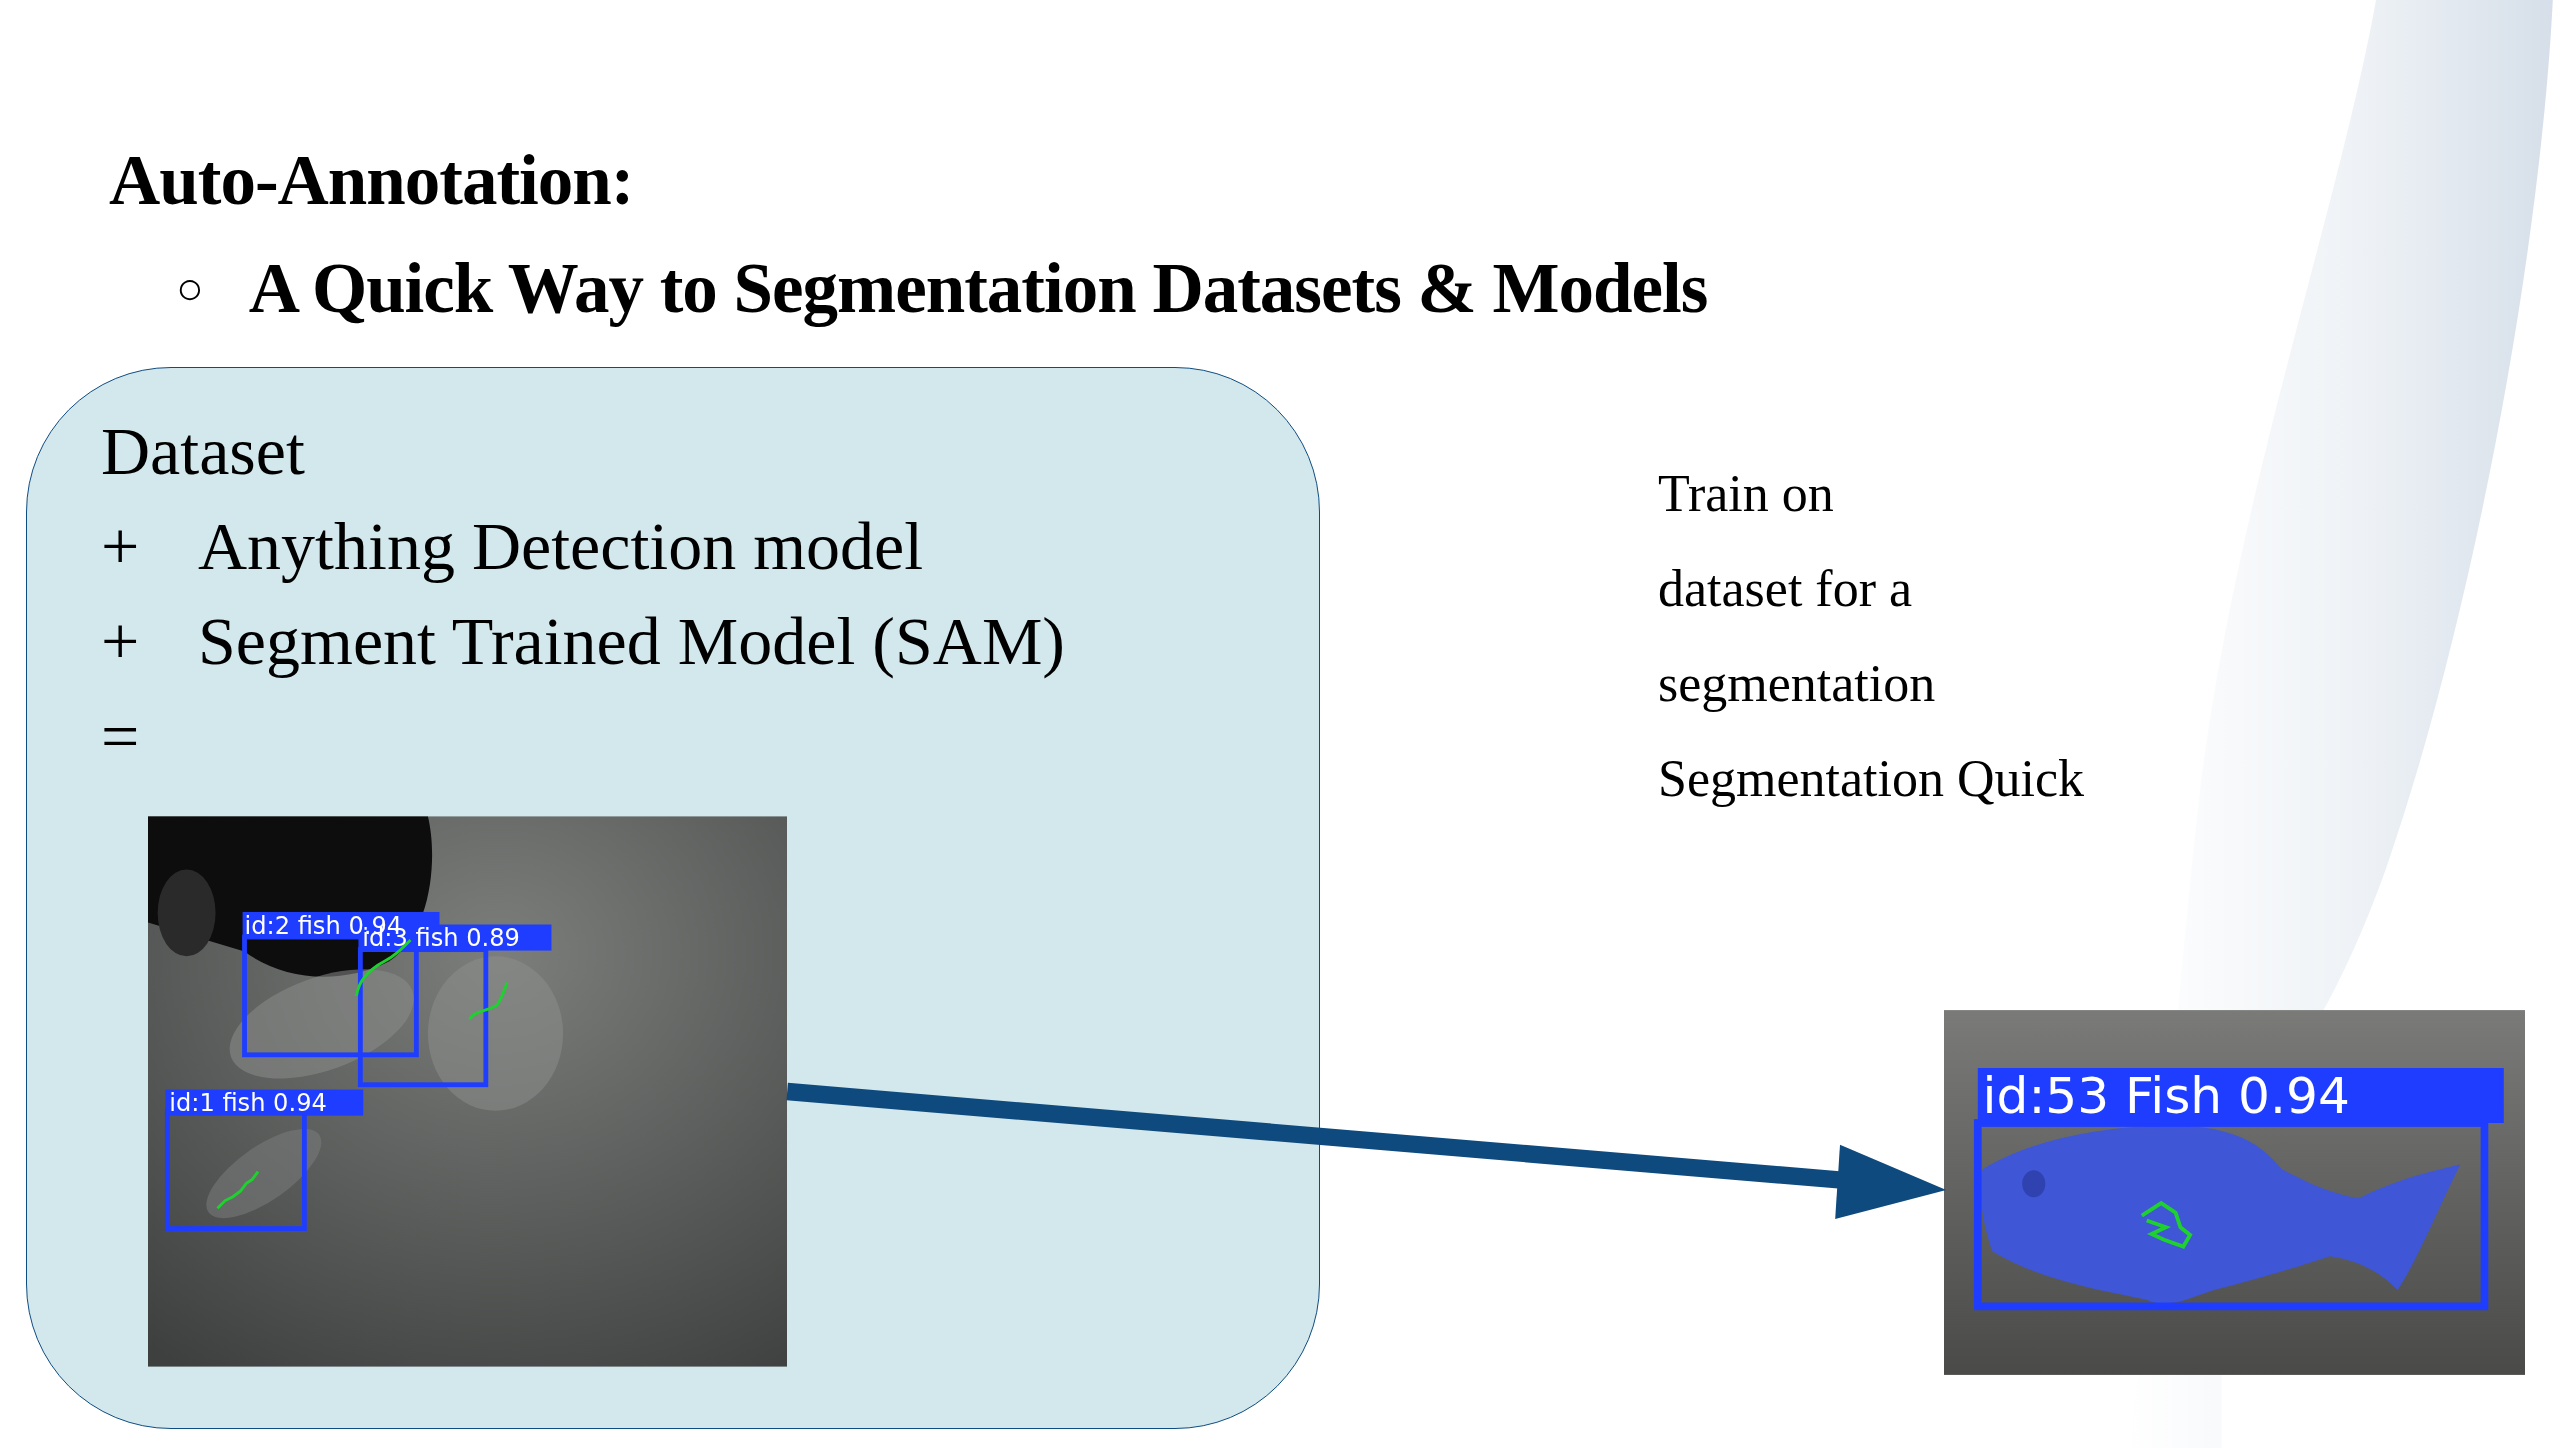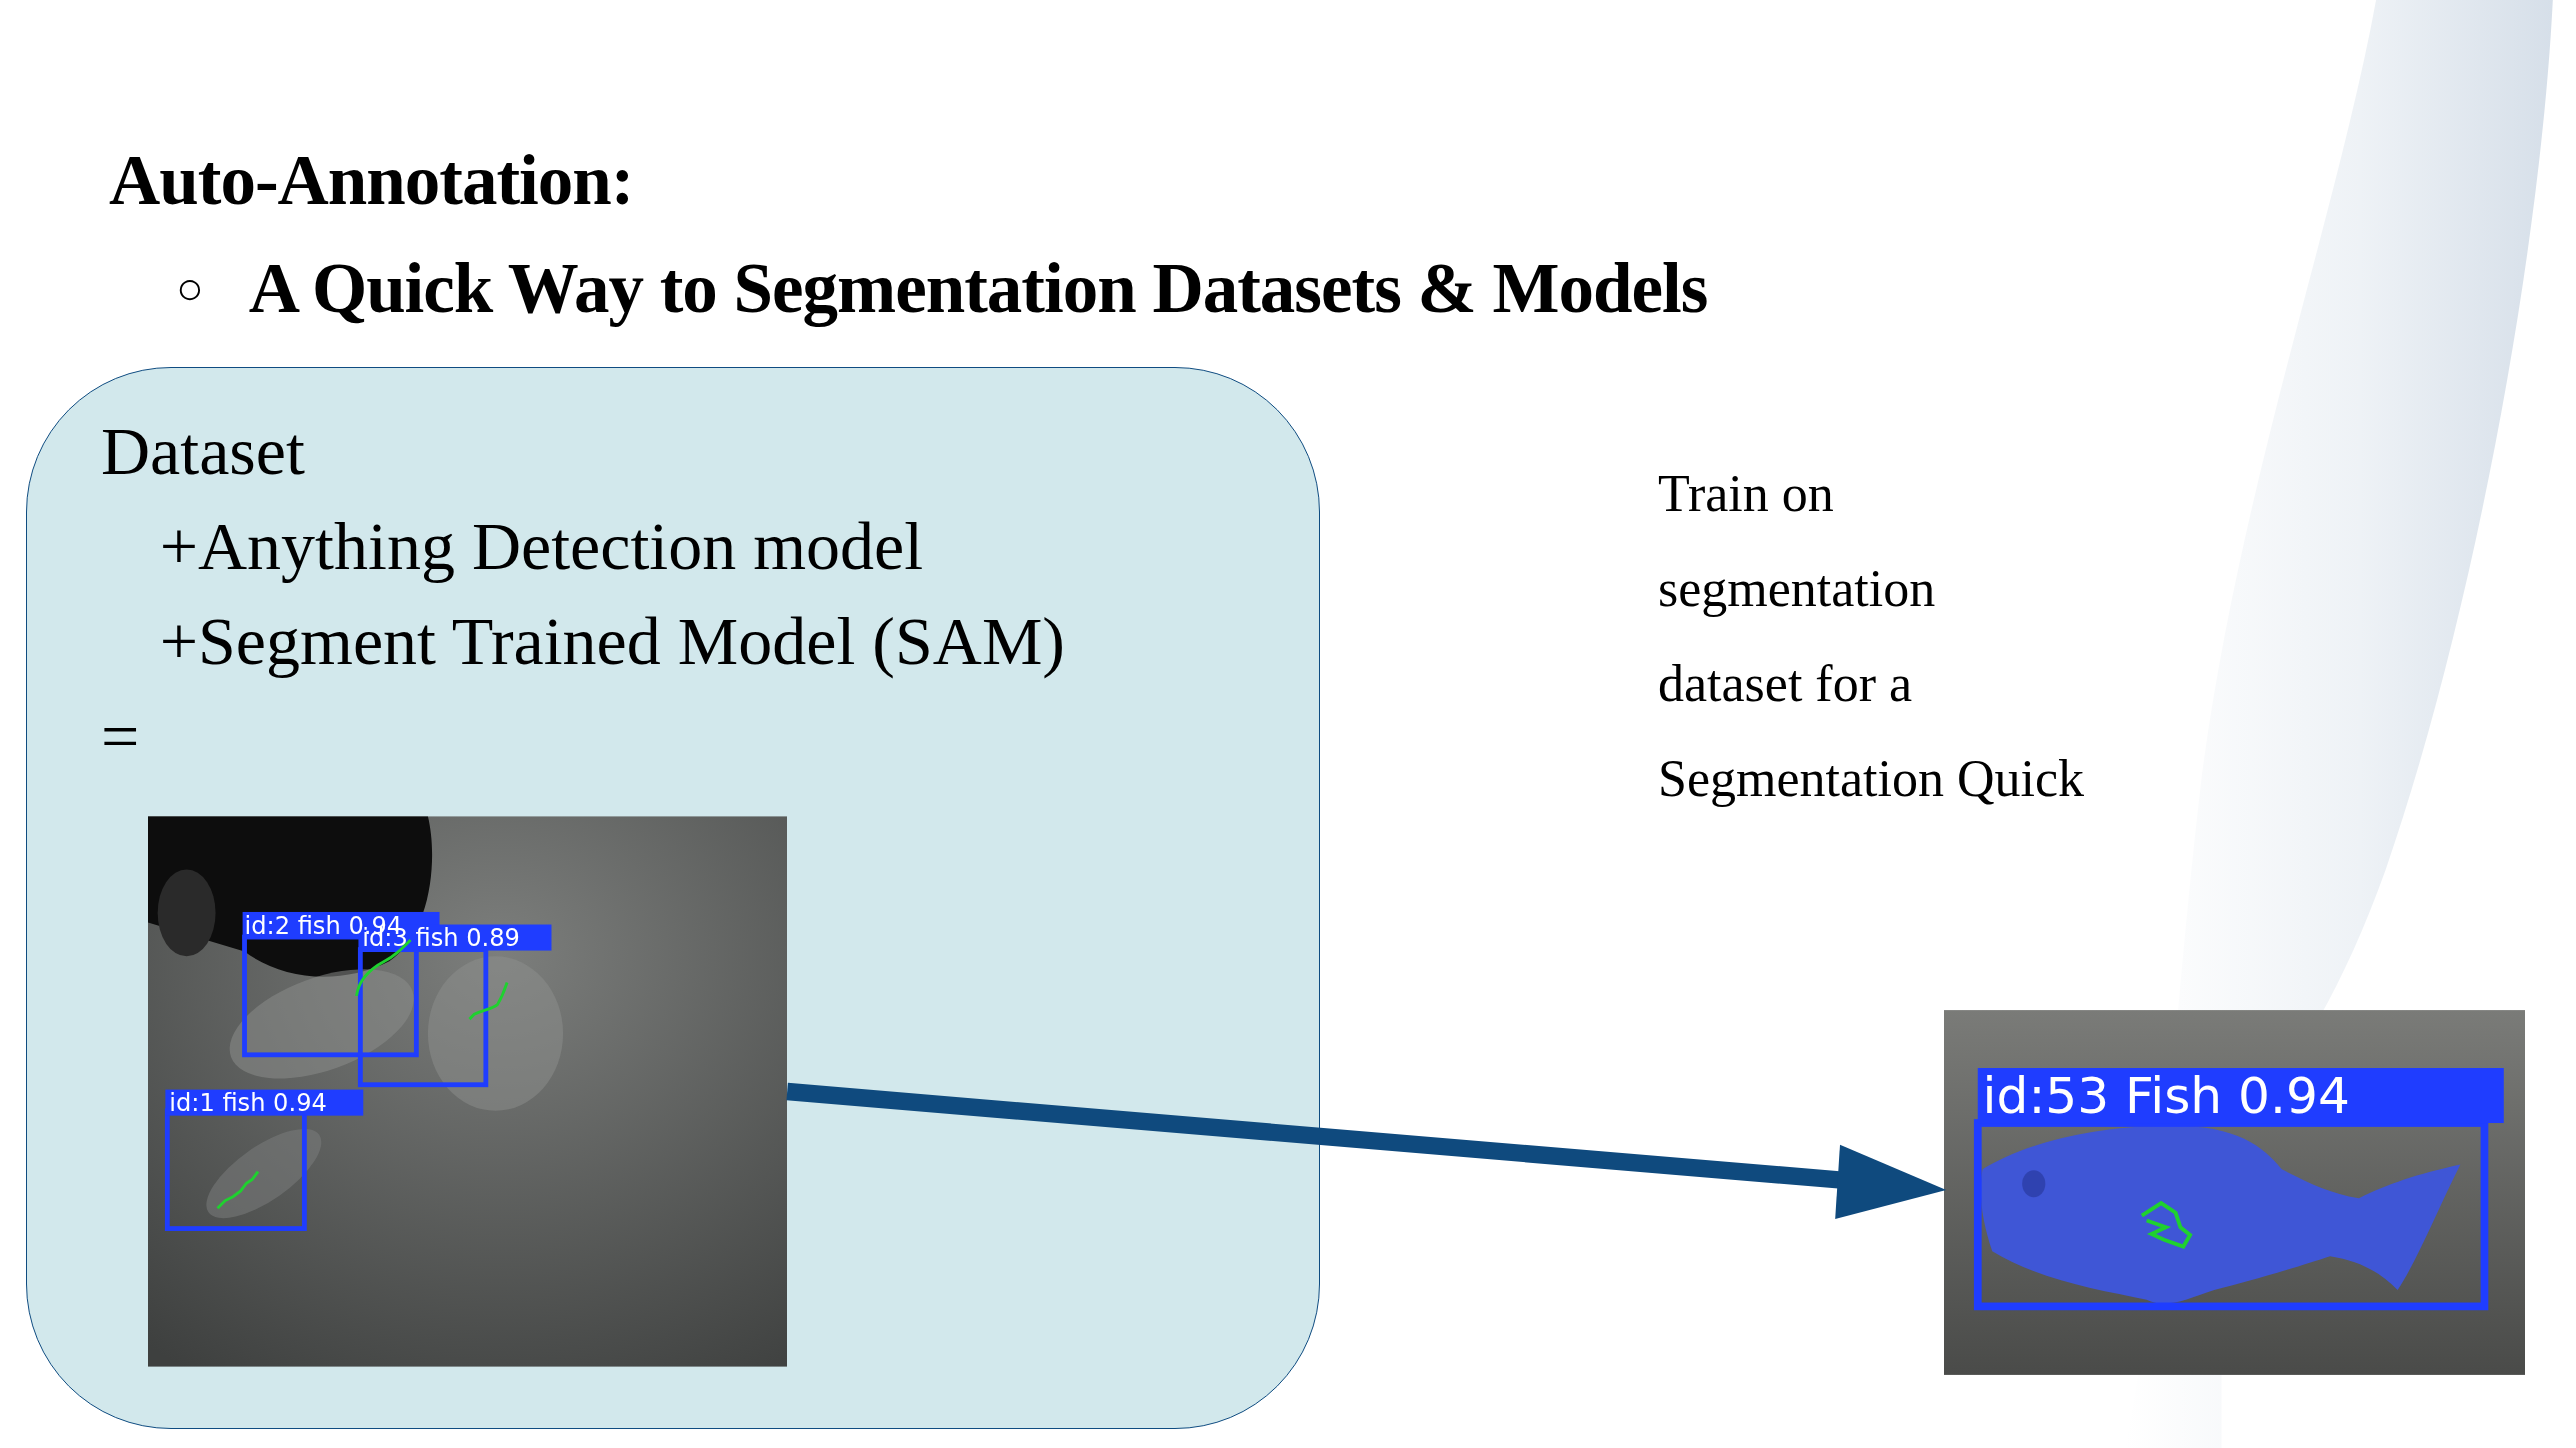--- a/index.html
+++ b/index.html
@@ -3,21 +3,21 @@
 <meta charset="utf-8">
 <style>
   html, body { margin:0; padding:0; }
   body { width:2576px; height:1449px; position:relative; overflow:hidden; background:#ffffff; font-family:"DejaVu Serif", serif; }
   .swoosh { position:absolute; left:0; top:0; width:2576px; height:1449px; }
   .title { position:absolute; left:77px; top:145px; font-family:"Liberation Serif", serif; font-weight:bold; font-size:71px; color:#000; line-height:1; letter-spacing:-1px;margin-left:32px; }
   .subtitle { position:absolute; left:176px; top:253px; font-family:"Liberation Serif", serif; font-weight:bold; font-size:71px; color:#000; line-height:1; display:flex; align-items:center; letter-spacing:-1px; }
   .subtitle .bullet { font-size:46px; font-weight:normal; margin-right:46px; }
   .box { position:absolute; left:26px; top:367px; width:1294px; height:1062px; background:#d2e8ec; border:1.9px solid #0f4c81; border-radius:145px; box-sizing:border-box; }
   .box-text { position:absolute; left:101px; top:404px; font-family:"Liberation Serif", serif; font-size:68px; color:#000; line-height:95px; }
-  .box-text .row { display:flex; white-space:nowrap;text-align:right; }
+  .box-text .row { display:flex; white-space:nowrap; }
   .box-text .op { width:97px; }
   .box-text .op.eq { width:auto; margin-right:17.4px; }
   .img-left { position:absolute; left:148px; top:816px; width:639px; height:551px; }
   .img-right { position:absolute; left:1944px; top:1010px; width:581px; height:365px; }
   .right-text { position:absolute; left:1658px; top:446px; font-family:"Liberation Serif", serif; font-size:52px; color:#000; line-height:95px; }
   .arrow { position:absolute; left:0; top:0; width:2576px; height:1449px; pointer-events:none; }
   .lbl { font-family:"DejaVu Sans", sans-serif; fill:#ffffff; }
 </style>
 </head>
 <body>
@@ -88,22 +88,22 @@
   <rect x="18" y="283" width="205" height="27" fill="#1f3dff"></rect>
   <text class="lbl" x="22" y="305" font-size="25">id:1  fish  0.94</text>
 
   <path d="M216 186 C218 170 230 158 245 150 C255 145 262 138 272 128" fill="none" stroke="#1fd12f" stroke-width="3"></path>
   <path d="M333 210 L338 205 C348 200 356 200 362 195 C368 185 370 178 372 172" fill="none" stroke="#1fd12f" stroke-width="3"></path>
   <path d="M72 406 L80 398 L88 394 L96 388 L102 380 L108 376 L114 368" fill="none" stroke="#1fd12f" stroke-width="3"></path>
 </svg>
 
 <div class="right-text">
   <div>Train on</div>
+  <div>dataset for a</div>
   <div>segmentation</div>
-  <div>dataset for a</div>
   <div>Segmentation Quick</div>
 </div>
 
 <svg class="img-right" viewBox="0 0 602 378">
   <defs>
     <linearGradient id="bgR" x1="0" y1="0" x2="0" y2="1">
       <stop offset="0" stop-color="#7a7b78"></stop>
       <stop offset="1" stop-color="#4a4b49"></stop>
     </linearGradient>
   </defs>

